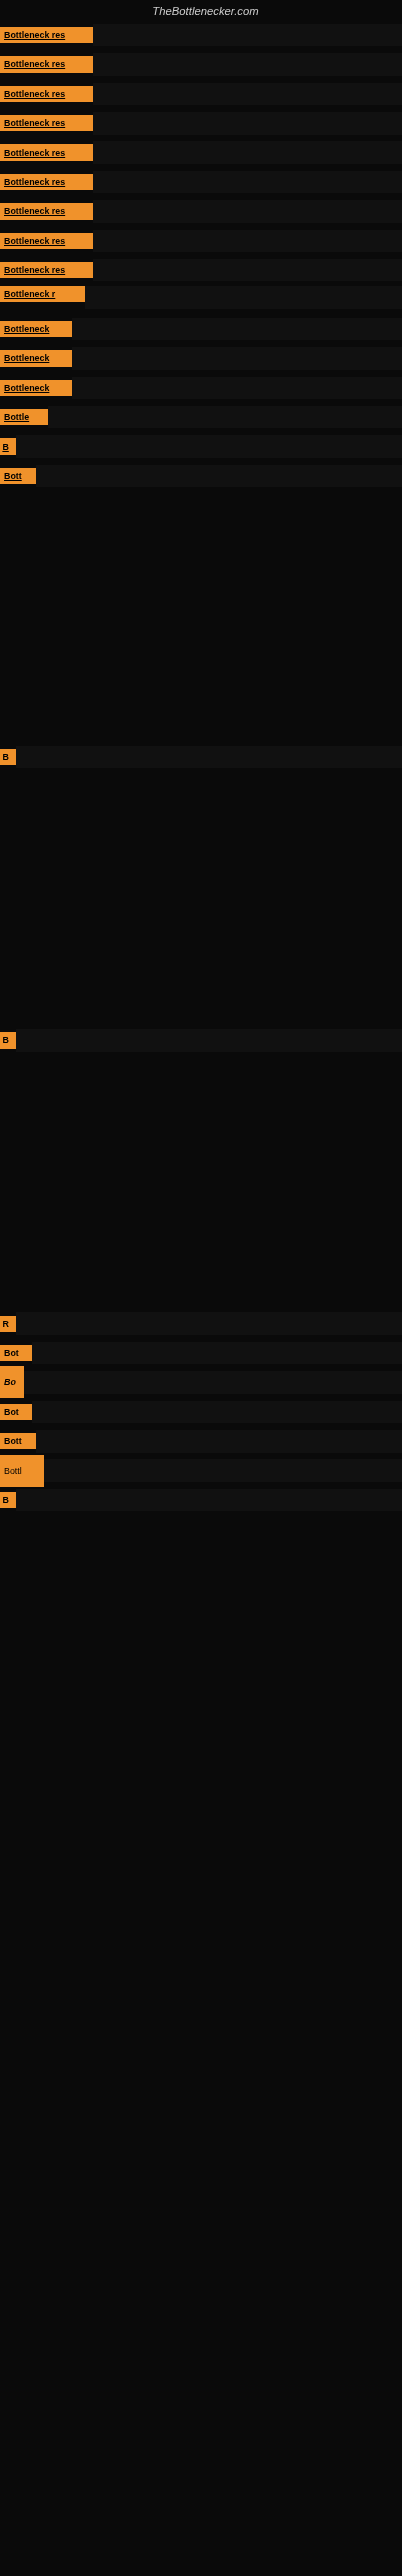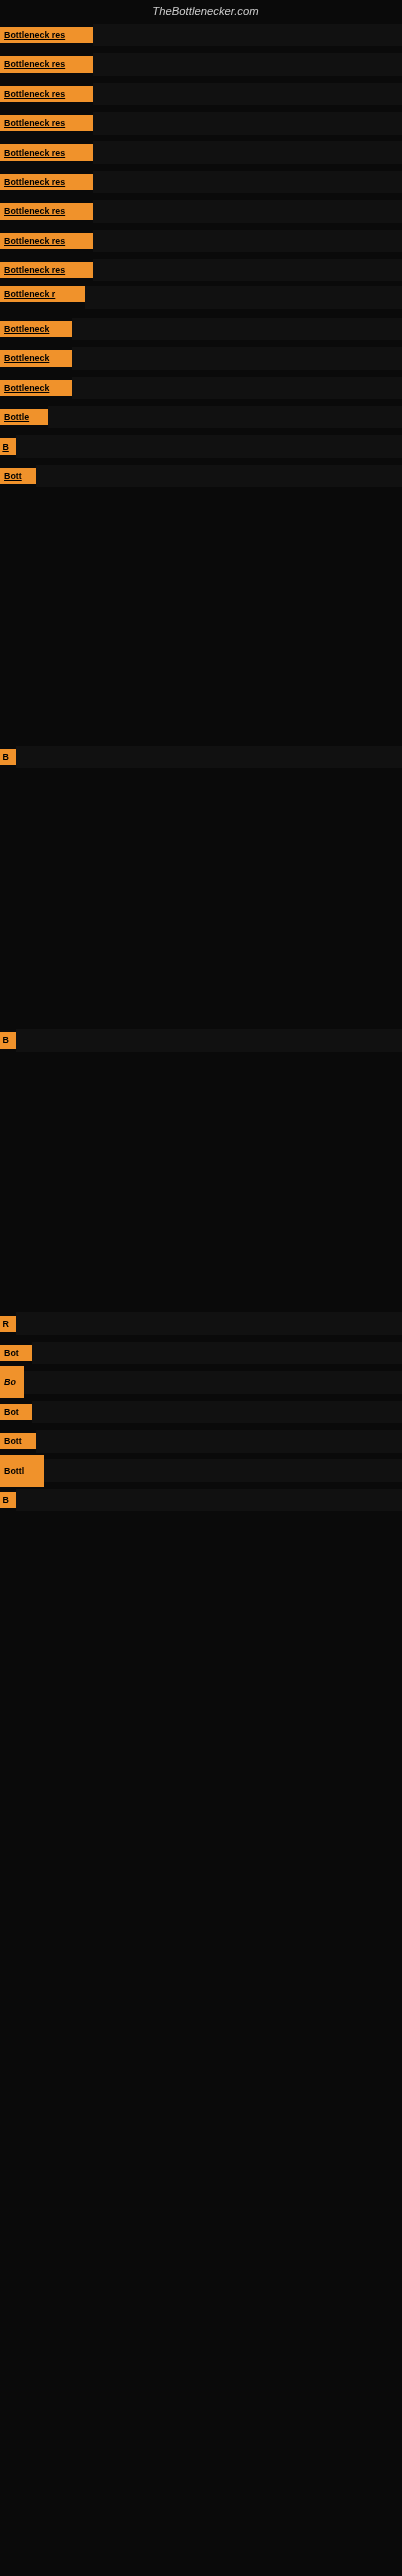--- a/index.html
+++ b/index.html
@@ -199,21 +199,21 @@
     </div>
 
     <div style="height:27px; display:flex; align-items:center; margin-bottom:2.4px;">
       <div style="background:#f0922b; color:#000; font-size:8.9px; font-weight:bold; padding:3.2px 4px; width:36px; overflow:hidden; white-space:nowrap;">
         <span>Bott</span>
       </div>
       <div style="flex:1; height:22.5px; background:#111;"></div>
     </div>
 
     <div style="height:27px; display:flex; align-items:center; margin-bottom:2.4px;">
-      <div style="background:#f0922b; color:#000; font-size:8.9px; font-weight:bold; padding:11px 4px; width:44px; overflow:hidden; white-space:nowrap;">
+      <div style="background:#f0922b; color:#000; font-size:8.9px; font-weight:normal; padding:11px 4px; width:44px; overflow:hidden; white-space:nowrap;">
         <span>Bottl</span>
       </div>
       <div style="flex:1; height:22.5px; background:#111;"></div>
     </div>
 
     <div style="height:27px; display:flex; align-items:center; margin-bottom:2.4px;">
       <div style="background:#f0922b; color:#000; font-size:8.9px; font-weight:bold; padding:3.2px 2.4px; width:16px; overflow:hidden; white-space:nowrap;">
         <span>B</span>
       </div>
       <div style="flex:1; height:22.5px; background:#111;"></div>

